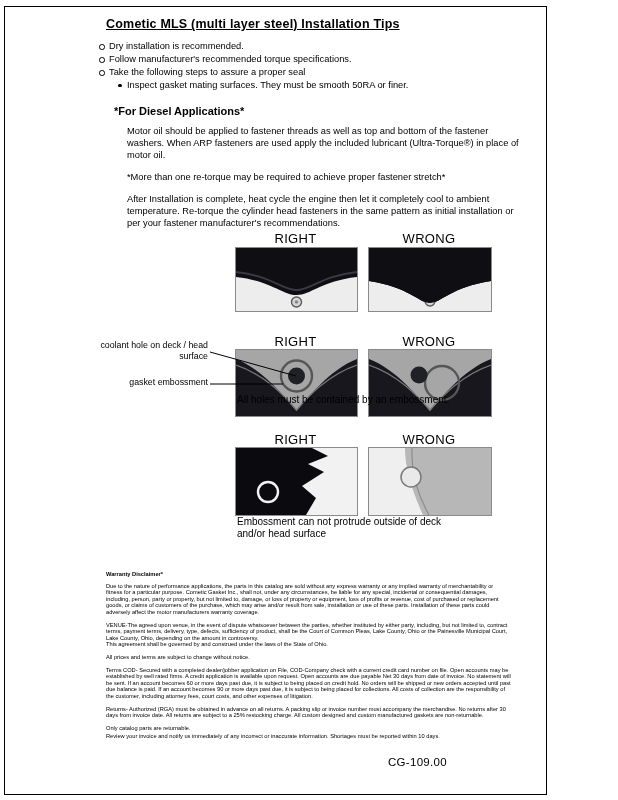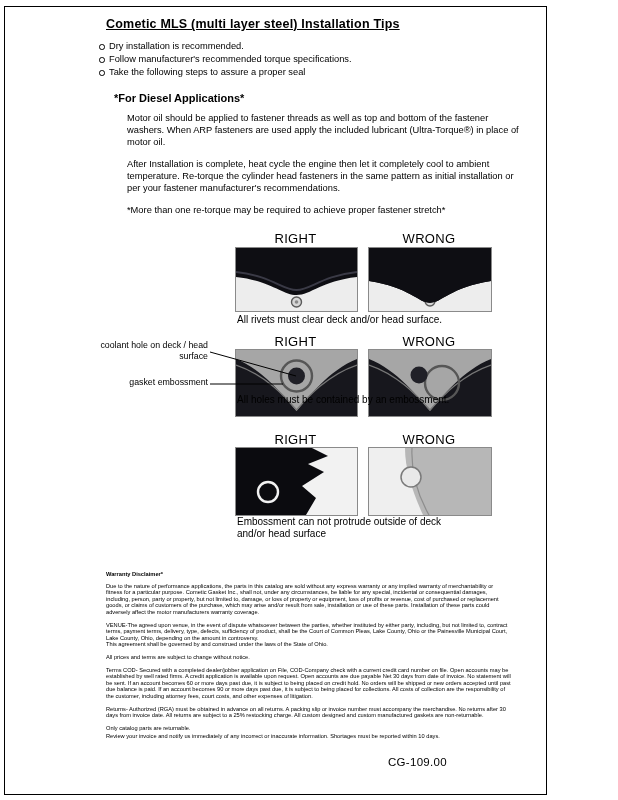--- a/index.html
+++ b/index.html
@@ -40,25 +40,26 @@
 
 <div class="page">
   <div class="page-border"></div>
 
   <div class="content">
     <h1 class="title">Cometic MLS (multi layer steel) Installation Tips</h1>
     <ul class="bullets">
       <li class="b1">Dry installation is recommended.</li>
       <li class="b1">Follow manufacturer's recommended torque specifications.</li>
       <li class="b1">Take the following steps to assure a proper seal</li>
+      <li class="b2">Inspect gasket mating surfaces.  They must be smooth 50RA or finer.</li>
     </ul>
     <h2 class="diesel-heading">*For Diesel Applications*</h2>
     <p class="body-p">Motor oil should be applied to fastener threads as well as top and bottom of the fastener washers. When ARP fasteners are used apply the included lubricant (Ultra-Torque®) in place of motor oil.</p>
+    <p class="body-p note">*More than one re-torque may be required to achieve proper fastener stretch*</p>
     <p class="body-p">After Installation is complete, heat cycle the engine then let it completely cool to ambient temperature. Re-torque the cylinder head fasteners in the same pattern as initial installation or per your fastener manufacturer's recommendations.</p>
-    <p class="body-p note">*More than one re-torque may be required to achieve proper fastener stretch*</p>
   </div>
 
   <div class="figures">
 
     <div class="fig-label" style="left:235px;top:231px;width:121px;">RIGHT</div>
     <div class="fig-label" style="left:368px;top:231px;width:122px;">WRONG</div>
 
     <div class="fig-img" style="left:235px;top:247px;">
       <svg width="121" height="63" viewBox="0 0 121 63">
         <rect width="121" height="63" fill="#0e0e13"></rect>
@@ -69,21 +70,20 @@
       </svg>
     </div>
     <div class="fig-img" style="left:368px;top:247px;">
       <svg width="122" height="63" viewBox="0 0 122 63">
         <rect width="122" height="63" fill="#0e0e13"></rect>
         <path d="M0,63 V33 C40,39 50,55 61,55 C72,55 82,39 122,33 V63 Z" fill="#ededed"></path>
         <circle cx="61" cy="53" r="5" fill="#d6d6d6" stroke="#5a5a5a" stroke-width="1.4"></circle>
         <path d="M0,0 H122 V33 C82,39 72,55 61,55 C50,55 40,39 0,33 Z" fill="#0e0e13"></path>
       </svg>
     </div>
-    <div class="fig-caption" style="left:237px;top:314px;">All rivets must clear deck and/or head surface.</div>
 
     <div class="fig-label" style="left:235px;top:334px;width:121px;">RIGHT</div>
     <div class="fig-label" style="left:368px;top:334px;width:122px;">WRONG</div>
 
     <div class="fig-img" style="left:235px;top:349px;">
       <svg width="121" height="66" viewBox="0 0 121 66">
         <rect width="121" height="66" fill="#17171d"></rect>
         <path d="M0,0 H121 V9 C93,20 72,48 60.5,61 C49,48 28,20 0,9 Z" fill="#a6a6a6"></path>
         <path d="M0,15 C30,25 50,48 60.5,60 C71,48 91,25 121,15" stroke="#787878" stroke-width="1.3" fill="none"></path>
         <circle cx="60.5" cy="26" r="15.5" fill="none" stroke="#565656" stroke-width="2.4"></circle>

